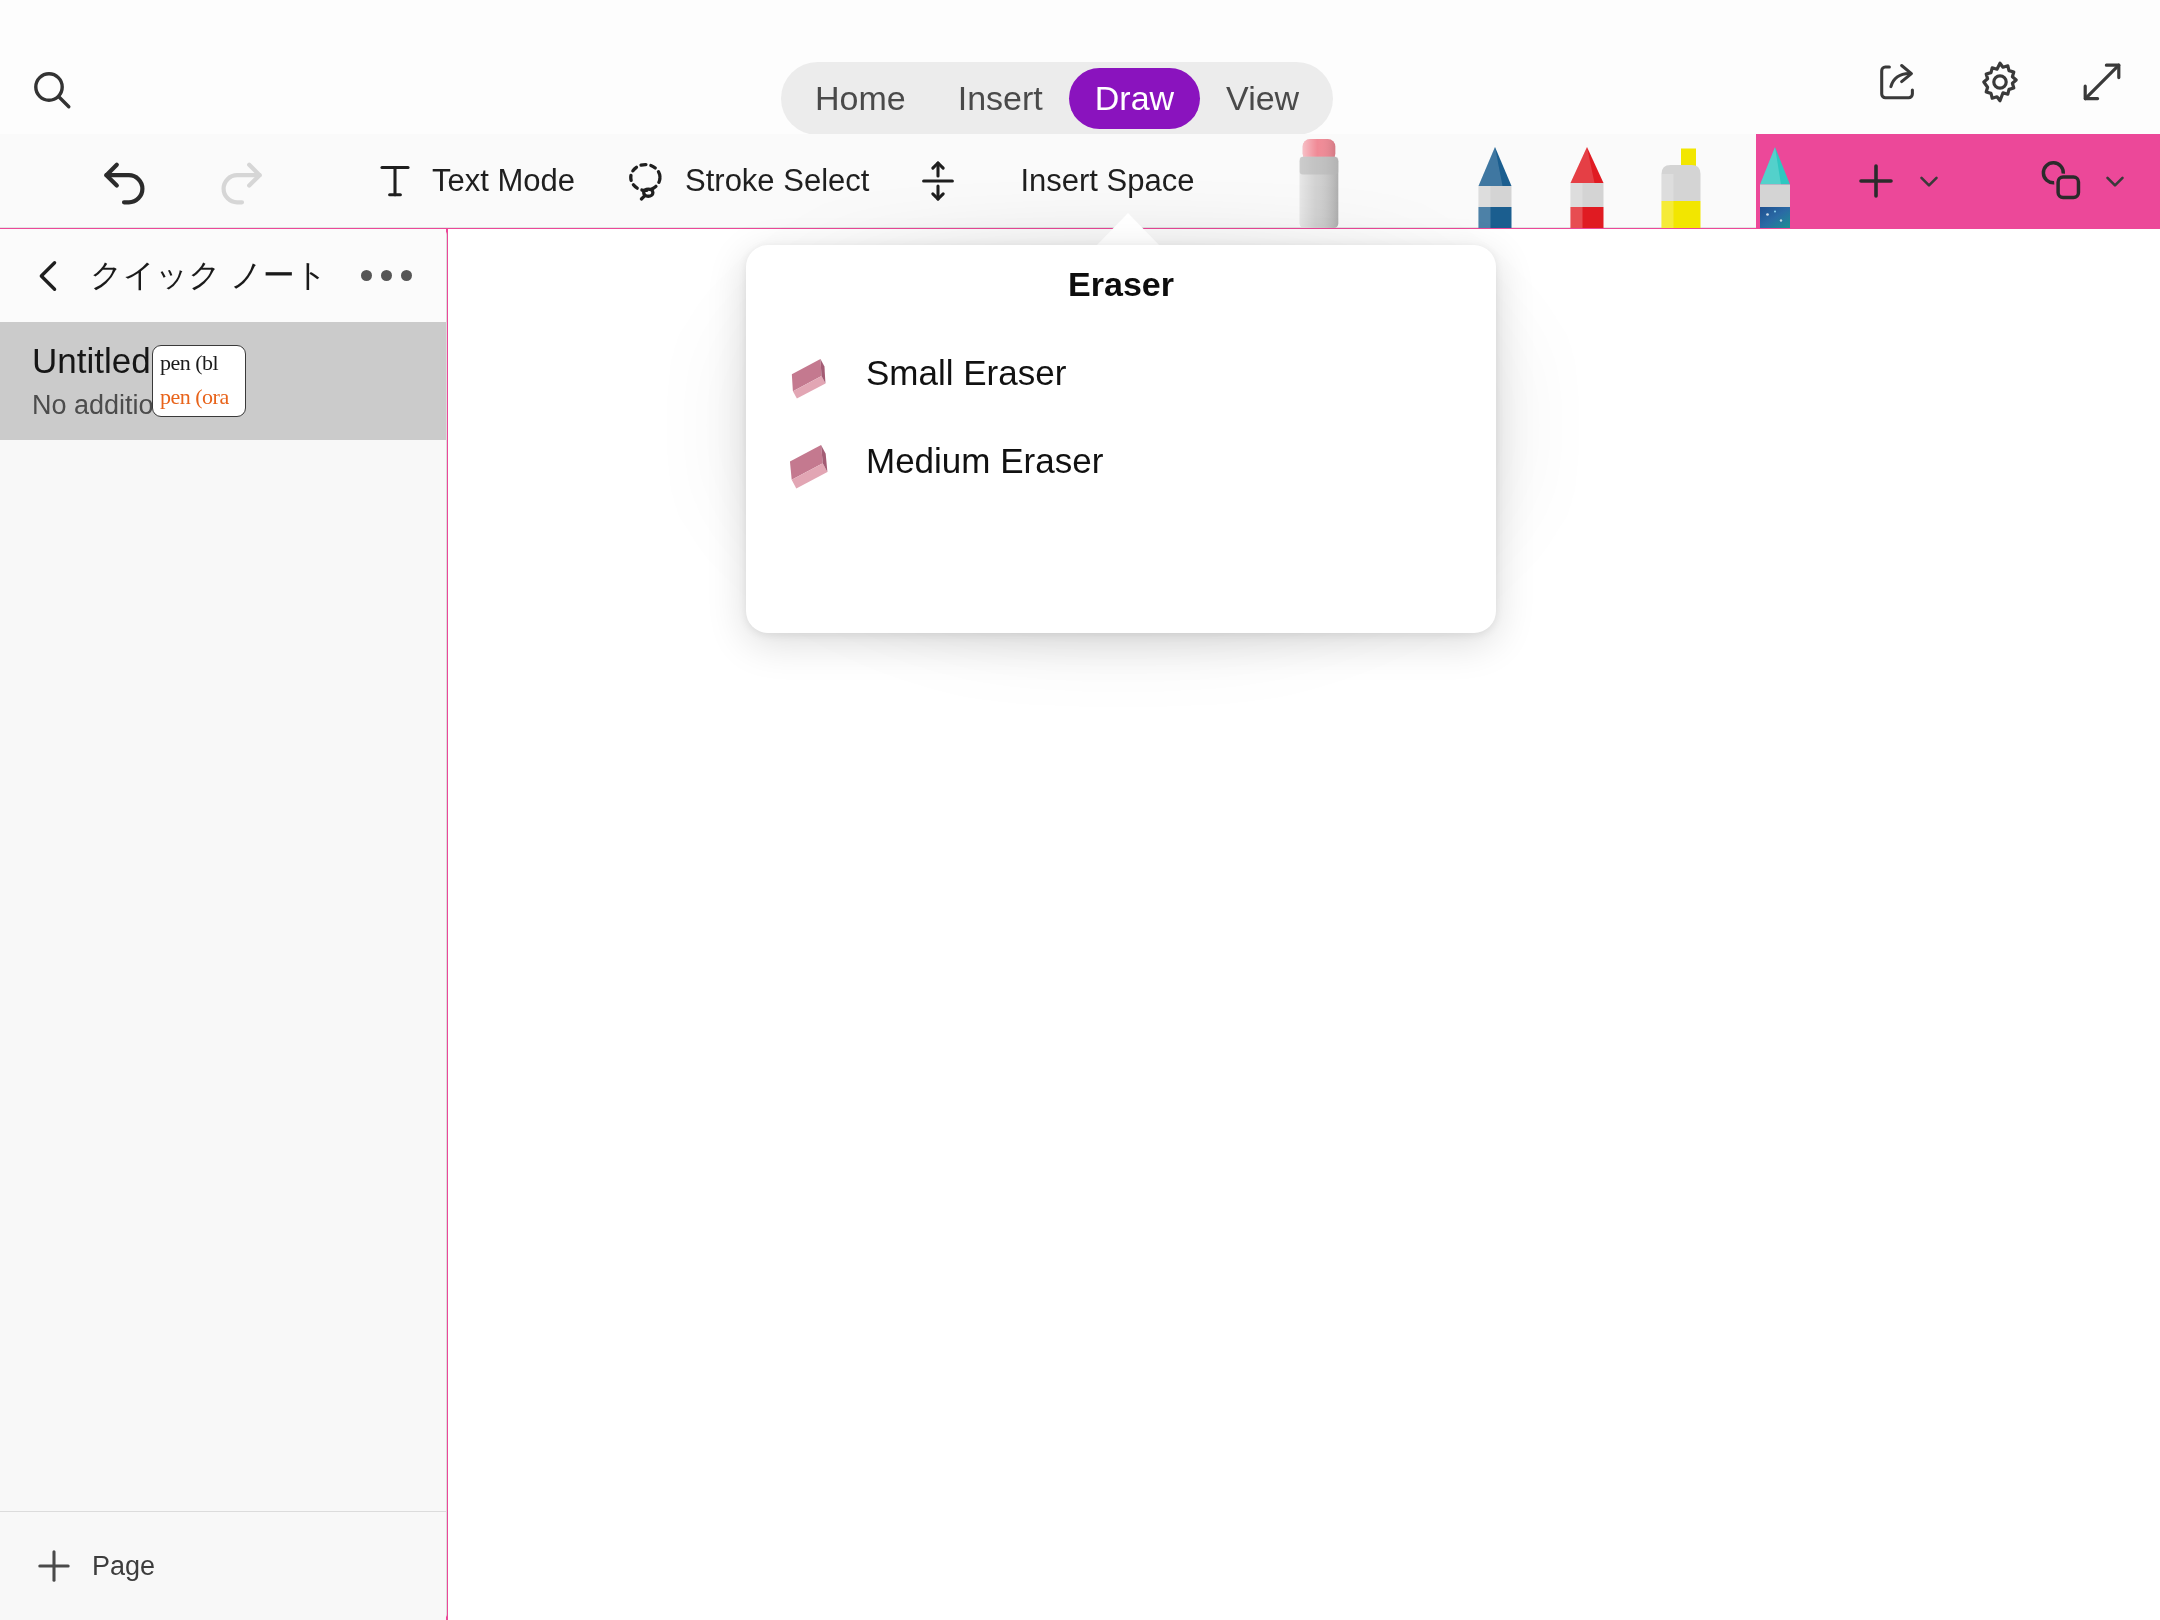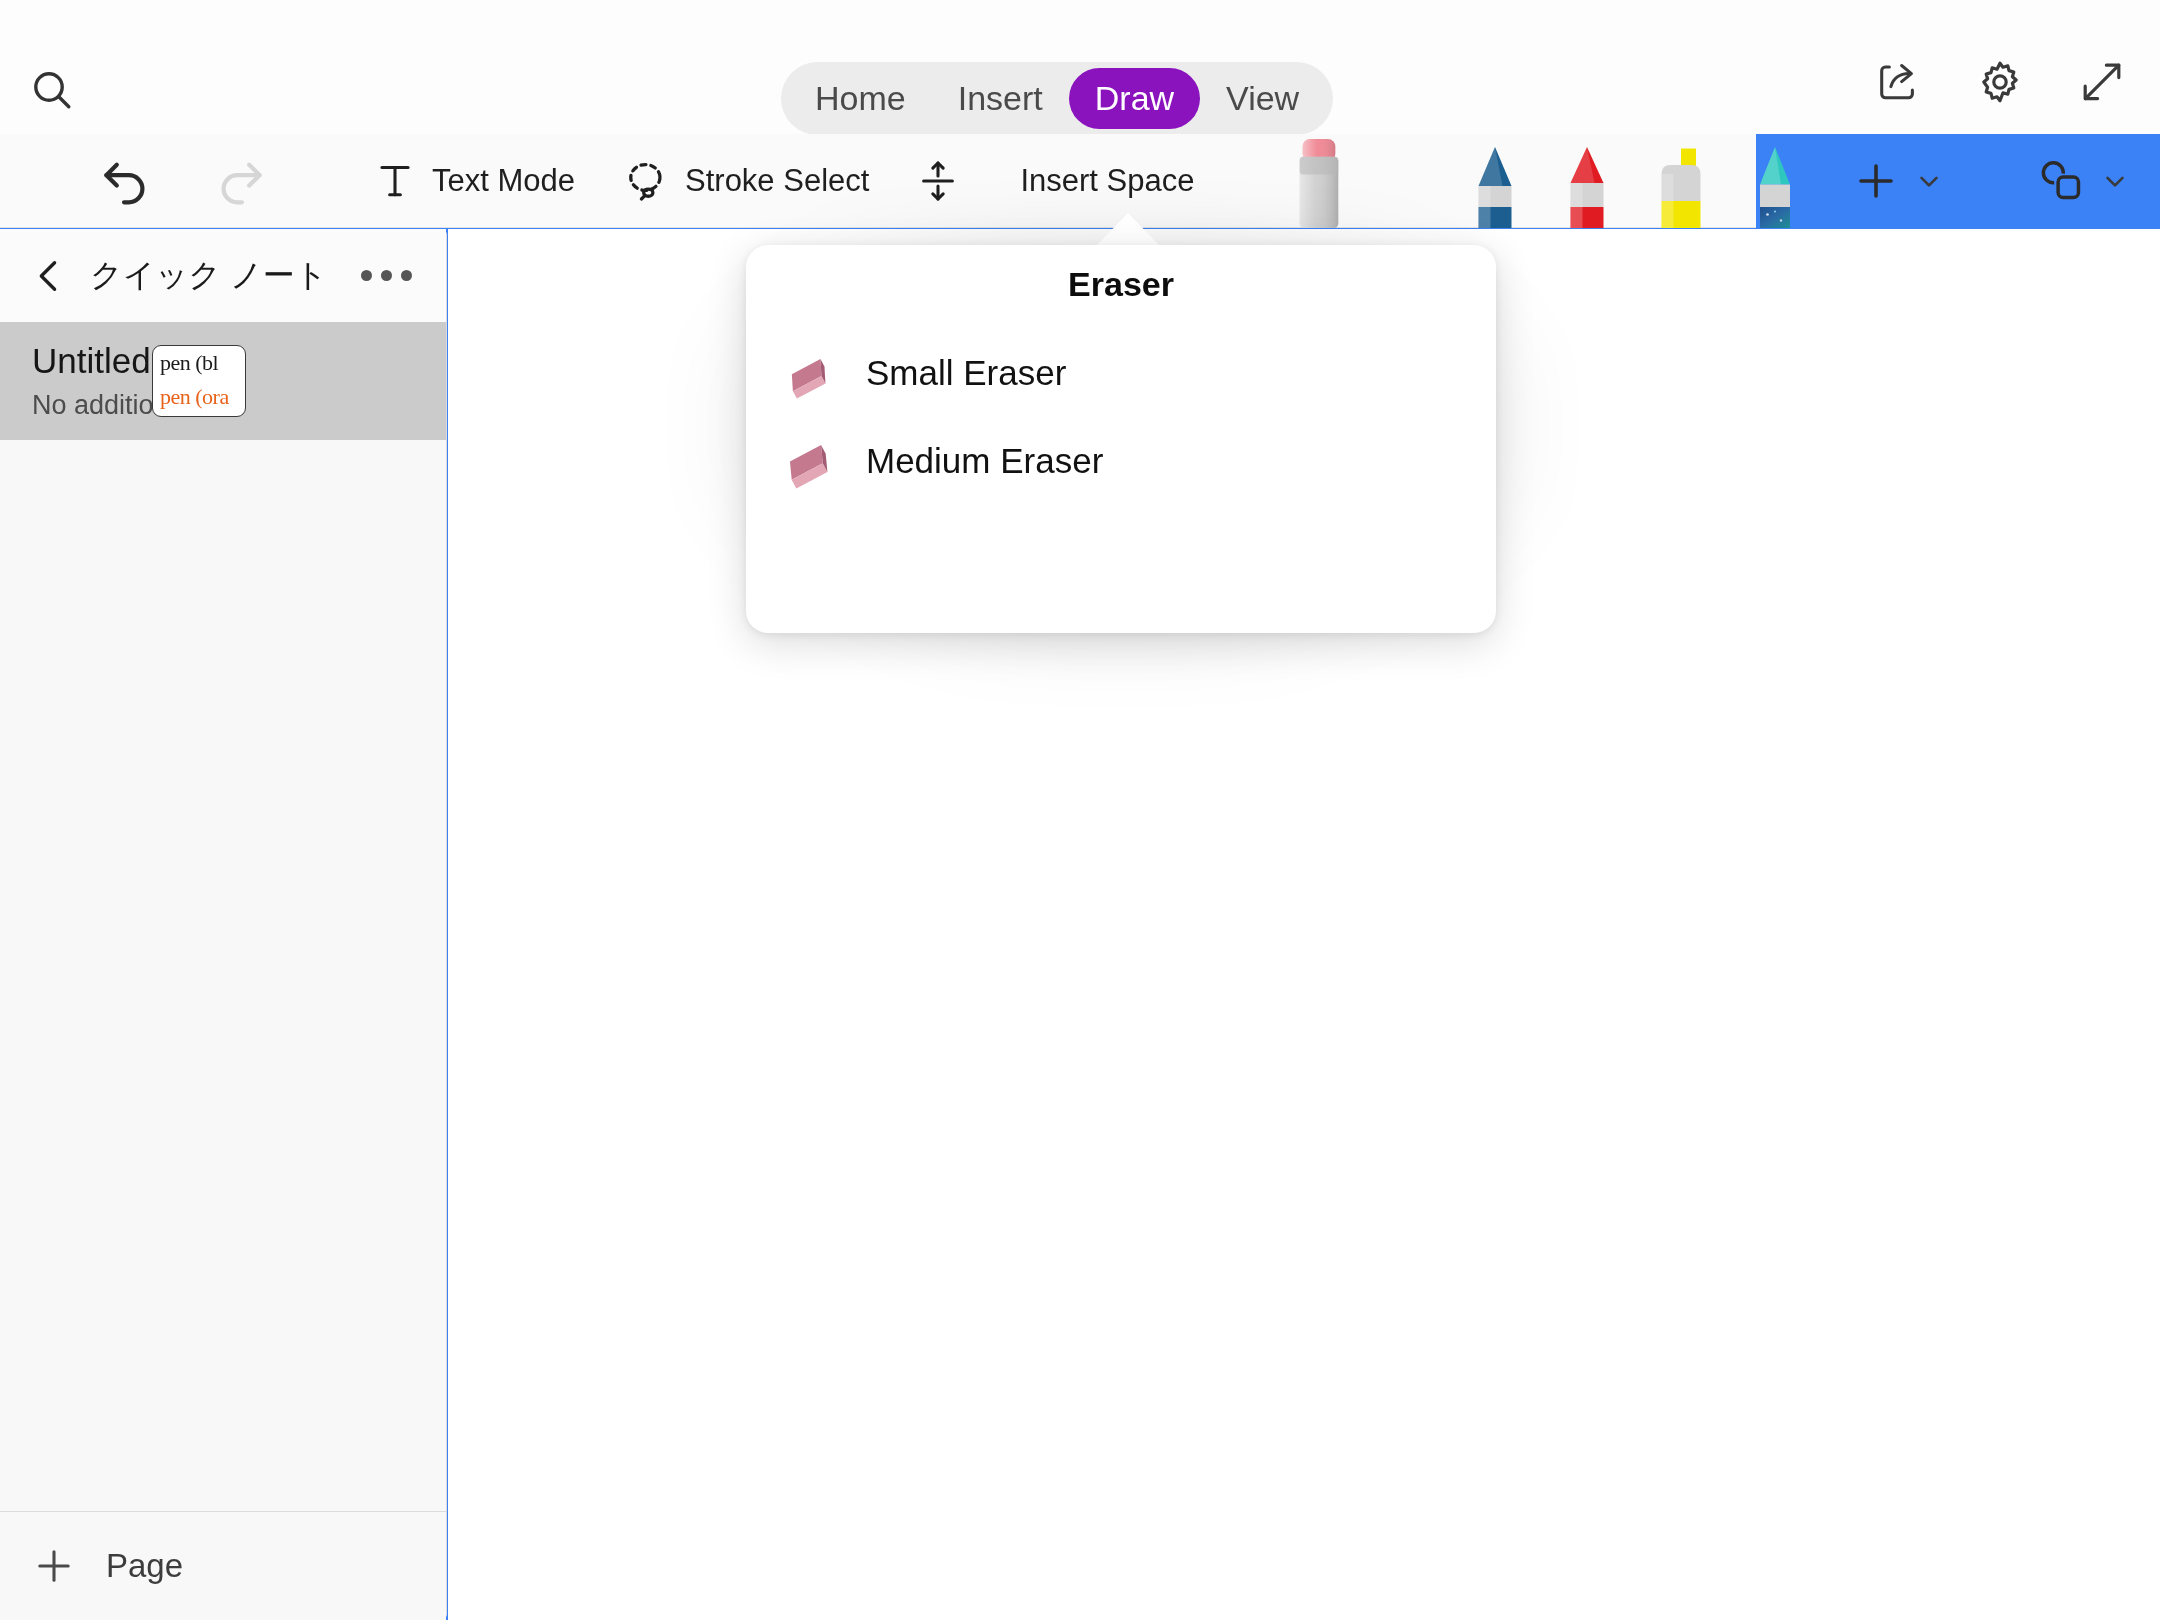--- a/index.html
+++ b/index.html
@@ -10,21 +10,21 @@
     overflow: hidden;
     background: #ffffff;
     font-family: "Liberation Sans", "DejaVu Sans", sans-serif;
     -webkit-font-smoothing: antialiased;
   }
 
   #app {
     position: relative;
     width: 2160px;
     height: 1620px;
-    background: #3b82f6;
+    background: #ec4899;
   }
 
   
   .topbar {
     position: absolute;
     left: 0; top: 0;
     width: 2160px;
     height: 134px;
     background: #fdfdfd;
     display: flex;
@@ -238,23 +238,23 @@
     display: flex;
     align-items: center;
     cursor: pointer;
   }
   .sf-plus {
     width: 56px; height: 56px;
     margin-left: 26px;
     display: flex; align-items: center; justify-content: center;
   }
   .sf-label {
-    font-size: 33px;
+    font-size: 27px;
     color: #3d3d3d;
-    margin-left: 24px;
+    margin-left: 10px;
     text-align: center;
   }
 
   
   .canvas {
     position: absolute;
     left: 448px; top: 229px;
     width: 1712px;
     height: 1391px;
     background: #ffffff;

